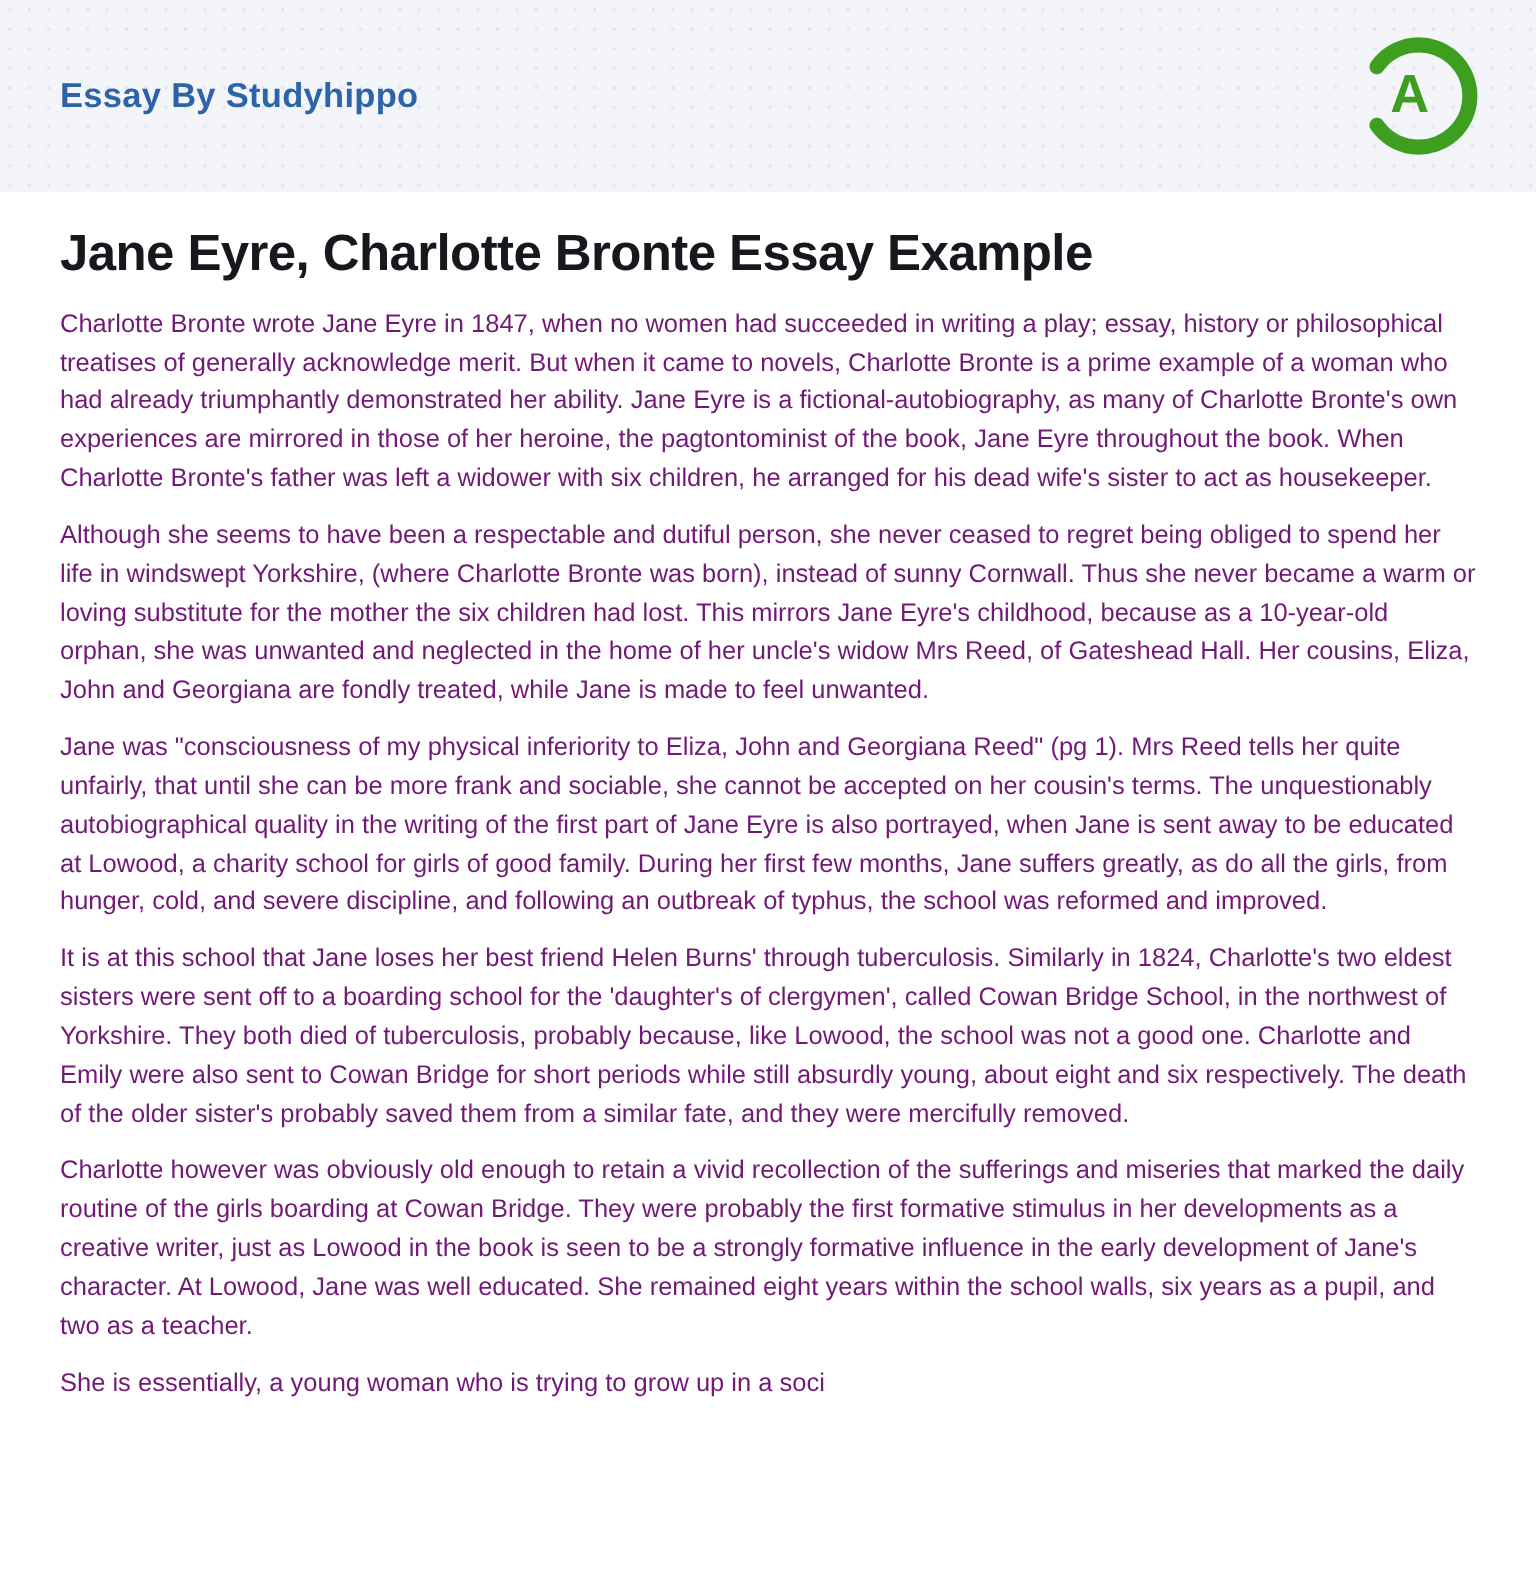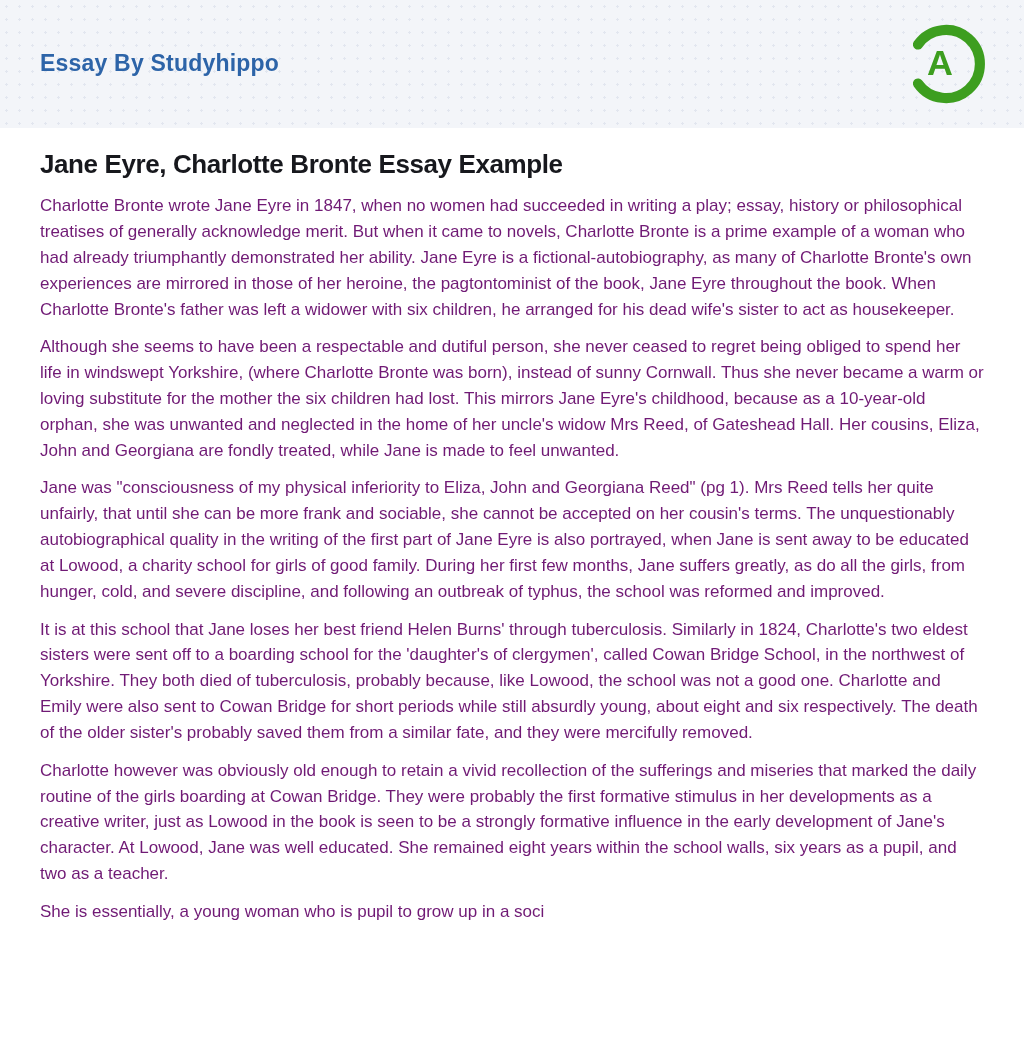--- a/index.html
+++ b/index.html
@@ -47,21 +47,21 @@
     font-family: "Liberation Sans", sans-serif;
     font-weight: 700;
   }
 
   
   .content {
     padding: 21px 40px 40px 40px;
   }
   .essay-title {
     margin: 0 0 13px 0;
-    font-size: 26px;
+    font-size: 34px;
     font-weight: 800;
     letter-spacing: -0.4px;
     color: #17181d;
     line-height: 1.2;
   }
   .essay-paragraph {
     margin: 0 0 12px 0;
     font-size: 17px;
     line-height: 1.52;
     color: #701a75;
@@ -86,16 +86,16 @@
   </div>
 
   <div class="content">
     <h1 class="essay-title">Jane Eyre, Charlotte Bronte Essay Example</h1>
 
     <p class="essay-paragraph">Charlotte Bronte wrote Jane Eyre in 1847, when no women had succeeded in writing a play; essay, history or philosophical treatises of generally acknowledge merit. But when it came to novels, Charlotte Bronte is a prime example of a woman who had already triumphantly demonstrated her ability. Jane Eyre is a fictional-autobiography, as many of Charlotte Bronte's own experiences are mirrored in those of her heroine, the pagtontominist of the book, Jane Eyre throughout the book. When Charlotte Bronte's father was left a widower with six children, he arranged for his dead wife's sister to act as housekeeper.</p>
     <p class="essay-paragraph">Although she seems to have been a respectable and dutiful person, she never ceased to regret being obliged to spend her life in windswept Yorkshire, (where Charlotte Bronte was born), instead of sunny Cornwall. Thus she never became a warm or loving substitute for the mother the six children had lost. This mirrors Jane Eyre's childhood, because as a 10-year-old orphan, she was unwanted and neglected in the home of her uncle's widow Mrs Reed, of Gateshead Hall. Her cousins, Eliza, John and Georgiana are fondly treated, while Jane is made to feel unwanted.</p>
     <p class="essay-paragraph">Jane was "consciousness of my physical inferiority to Eliza, John and Georgiana Reed" (pg 1). Mrs Reed tells her quite unfairly, that until she can be more frank and sociable, she cannot be accepted on her cousin's terms. The unquestionably autobiographical quality in the writing of the first part of Jane Eyre is also portrayed, when Jane is sent away to be educated at Lowood, a charity school for girls of good family. During her first few months, Jane suffers greatly, as do all the girls, from hunger, cold, and severe discipline, and following an outbreak of typhus, the school was reformed and improved.</p>
     <p class="essay-paragraph">It is at this school that Jane loses her best friend Helen Burns' through tuberculosis. Similarly in 1824, Charlotte's two eldest sisters were sent off to a boarding school for the 'daughter's of clergymen', called Cowan Bridge School, in the northwest of Yorkshire. They both died of tuberculosis, probably because, like Lowood, the school was not a good one. Charlotte and Emily were also sent to Cowan Bridge for short periods while still absurdly young, about eight and six respectively. The death of the older sister's probably saved them from a similar fate, and they were mercifully removed.</p>
     <p class="essay-paragraph">Charlotte however was obviously old enough to retain a vivid recollection of the sufferings and miseries that marked the daily routine of the girls boarding at Cowan Bridge. They were probably the first formative stimulus in her developments as a creative writer, just as Lowood in the book is seen to be a strongly formative influence in the early development of Jane's character. At Lowood, Jane was well educated. She remained eight years within the school walls, six years as a pupil, and two as a teacher.</p>
-    <p class="essay-paragraph">She is essentially, a young woman who is pupil to grow up in a soci</p>
+    <p class="essay-paragraph">She is essentially, a young woman who is trying to grow up in a soci</p>
   </div>
 
 </div>
 
 </body></html>

